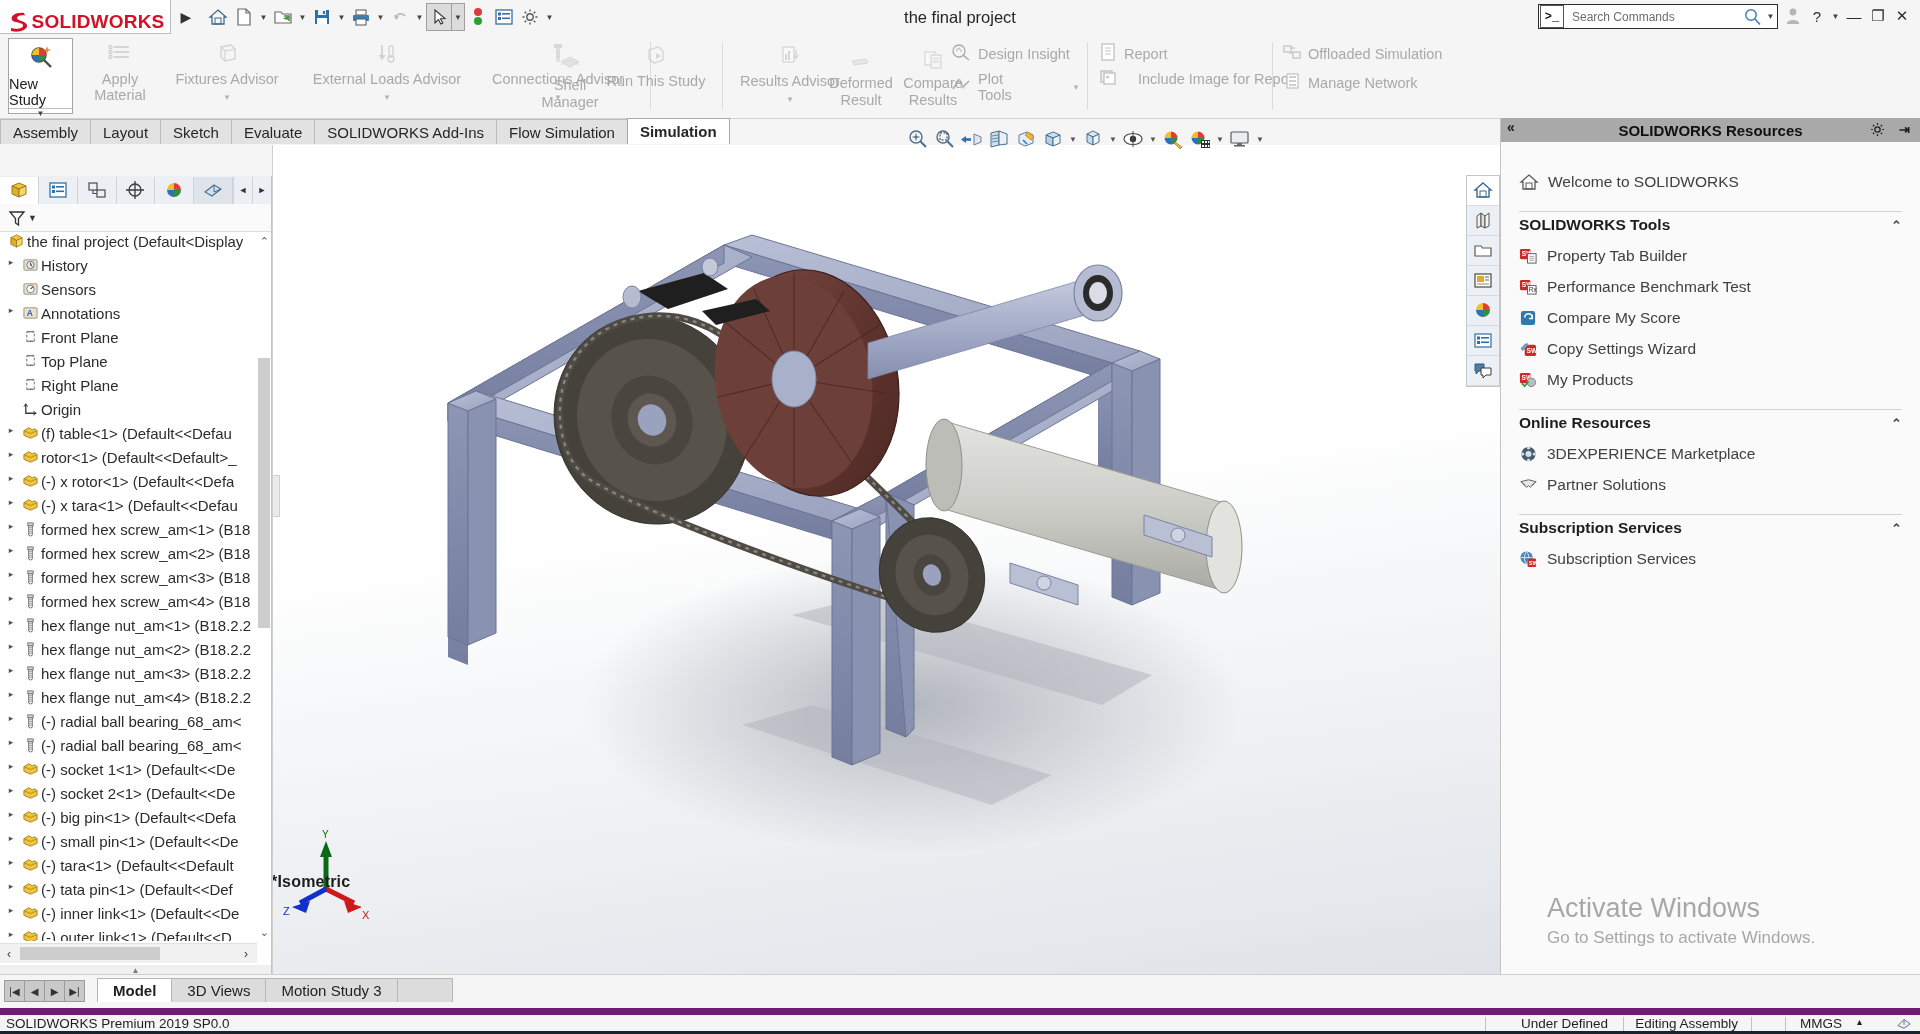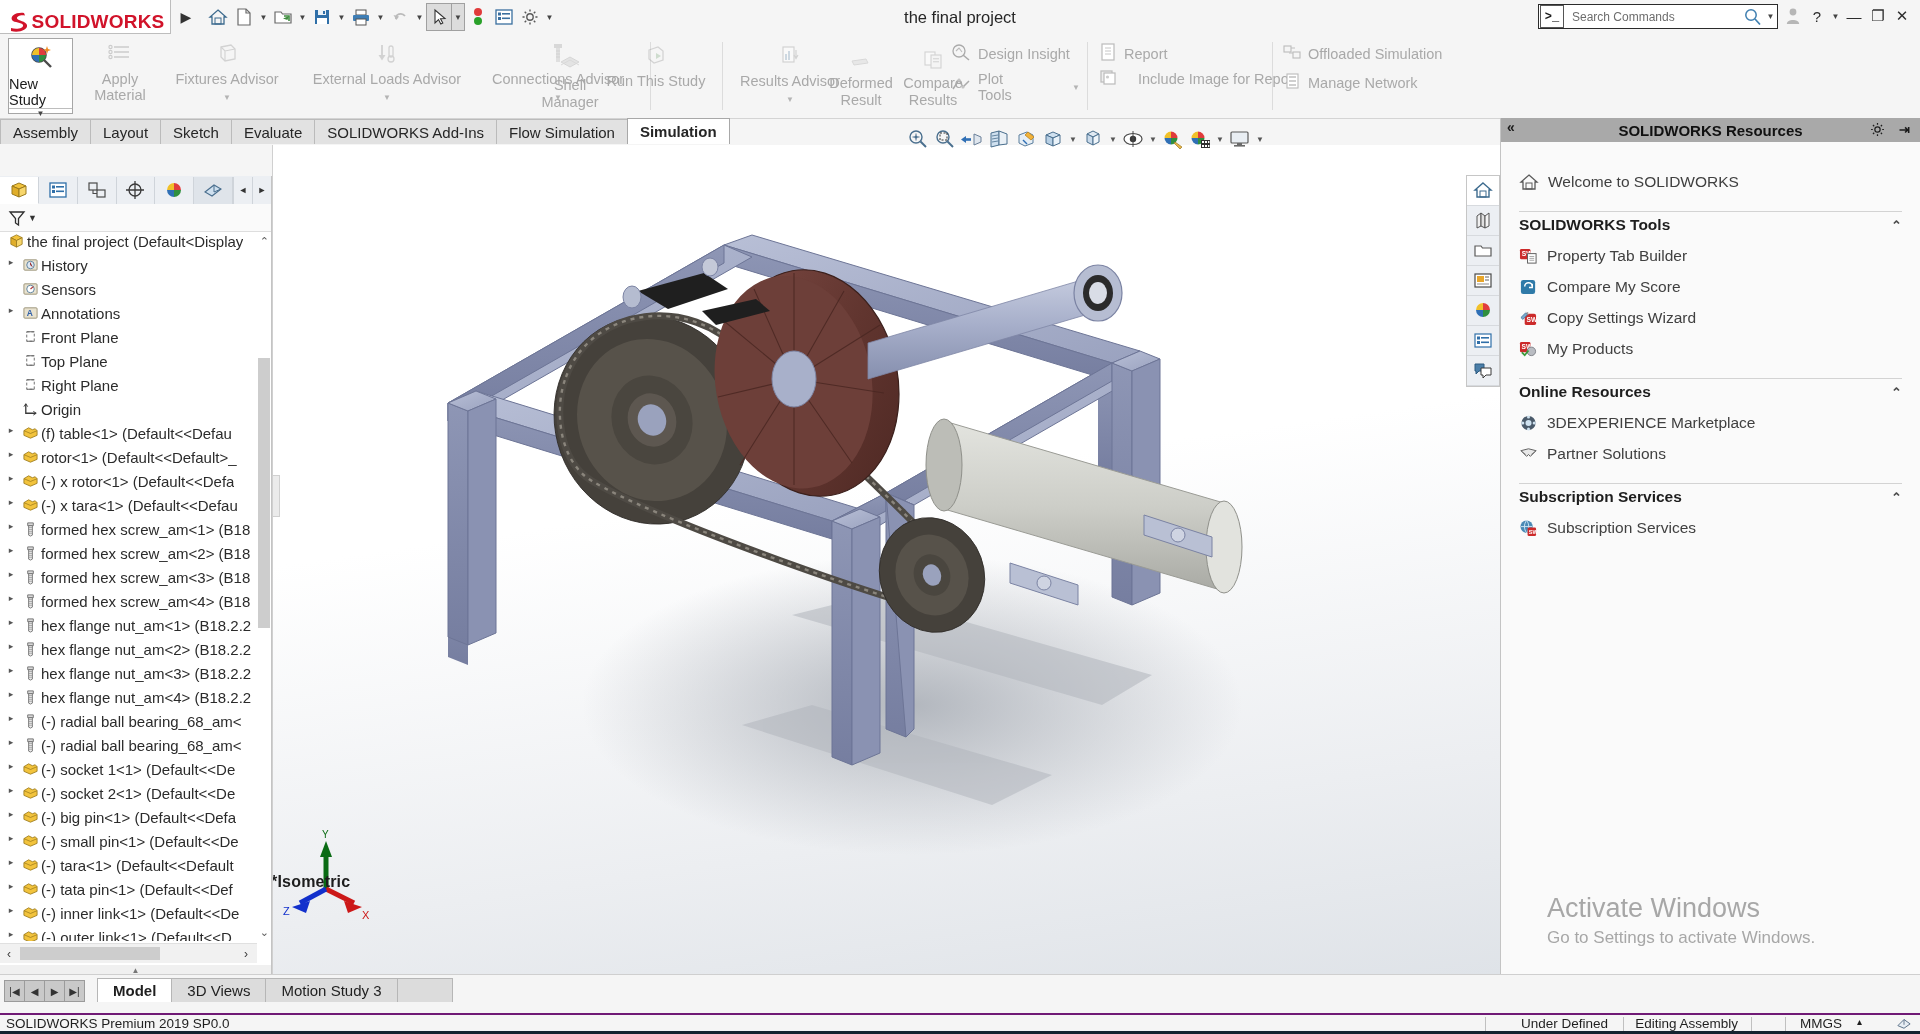--- a/index.html
+++ b/index.html
@@ -101,21 +101,21 @@
   .wm2{font-size:17px;line-height:26px;}
 
   
   .bottombar{position:absolute;left:0;bottom:19px;width:1920px;height:40px;background:#f5f5f5;border-top:1px solid #cfcfcf;}
   .navbtns{position:absolute;left:4px;top:5px;display:flex;}
   .nb{width:21px;height:22px;border:1px solid #9b9b9b;background:#c9c9c9;display:flex;align-items:center;justify-content:center;font-size:10px;color:#333;box-sizing:border-box;margin-right:-1px;}
   .btabs{position:absolute;left:97px;top:3px;display:flex;align-items:flex-end;}
   .btab{height:24px;line-height:24px;padding:0 15px;font-size:15px;background:#dcdcdc;border:1px solid #b6b6b6;border-bottom:none;box-sizing:border-box;margin-right:-1px;color:#1f1f1f;}
   .btab.active{background:#fff;font-weight:bold;}
   .btab.blank{width:56px;padding:0;}
-  .statusbar{position:absolute;left:0;bottom:0;width:1920px;height:19px;background:#f5f5f5;border-top:2px solid #701a75;font-size:13.5px;color:#1f1f1f;}
+  .statusbar{position:absolute;left:0;bottom:0;width:1920px;height:19px;background:#f5f5f5;border-top:7px solid #701a75;font-size:13.5px;color:#1f1f1f;}
   .sb-left{position:absolute;left:6px;top:1px;}
   .sb-r{position:absolute;top:1px;}
   .sb-div{position:absolute;top:2px;width:1px;height:14px;background:#c0c0c0;}
   .taskstrip{position:absolute;left:0;bottom:-0px;width:1920px;height:5px;}
 </style>
 </head>
 <body>
 
 <div id="app">
 
@@ -1251,20 +1251,31 @@
               <svg width="19" height="18" viewBox="0 0 20 19">
                 <rect x="1" y="2" width="11" height="11" rx="1.5" fill="#cc2a2a"></rect>
                 <text x="3" y="10" font-size="7" fill="#fff" font-family="Liberation Sans, sans-serif" font-weight="bold">SW</text>
                 <rect x="9" y="7" width="9" height="10" fill="#fff" stroke="#5a5a5a" stroke-width="1"></rect>
                 <g stroke="#9a9a9a" stroke-width=".9">
                   <path d="M11 10 L16 10 M11 12 L16 12 M11 14 L16 14"></path>
                 </g>
               </svg>
             </span>
             <span>Property Tab Builder</span>
+          </div>
+          <div class="tp-item">
+            <span style="display: inline-flex;">
+              <svg width="19" height="18" viewBox="0 0 20 19">
+                <rect x="1" y="2" width="11" height="11" rx="1.5" fill="#cc2a2a"></rect>
+                <text x="3" y="10" font-size="7" fill="#fff" font-family="Liberation Sans, sans-serif" font-weight="bold">SW</text>
+                <rect x="9" y="8" width="9" height="9" fill="#fff" stroke="#5a5a5a" stroke-width="1"></rect>
+                <text x="10.3" y="15.3" font-size="7" fill="#333" font-family="Liberation Sans, sans-serif">Rx</text>
+              </svg>
+            </span>
+            <span>Performance Benchmark Test</span>
           </div>
           <div class="tp-item">
             <span style="display: inline-flex;">
               <svg width="19" height="18" viewBox="0 0 20 19">
                 <rect x="2" y="2" width="15" height="15" rx="2.5" fill="#2f7aa8"></rect>
                 <path d="M6 9 A4 4 0 0 1 14 9" fill="none" stroke="#fff" stroke-width="1.6"></path>
                 <path d="M14 6 L14 10 L10.5 10" fill="none" stroke="#fff" stroke-width="1.4"></path>
               </svg>
             </span>
             <span>Compare My Score</span>

